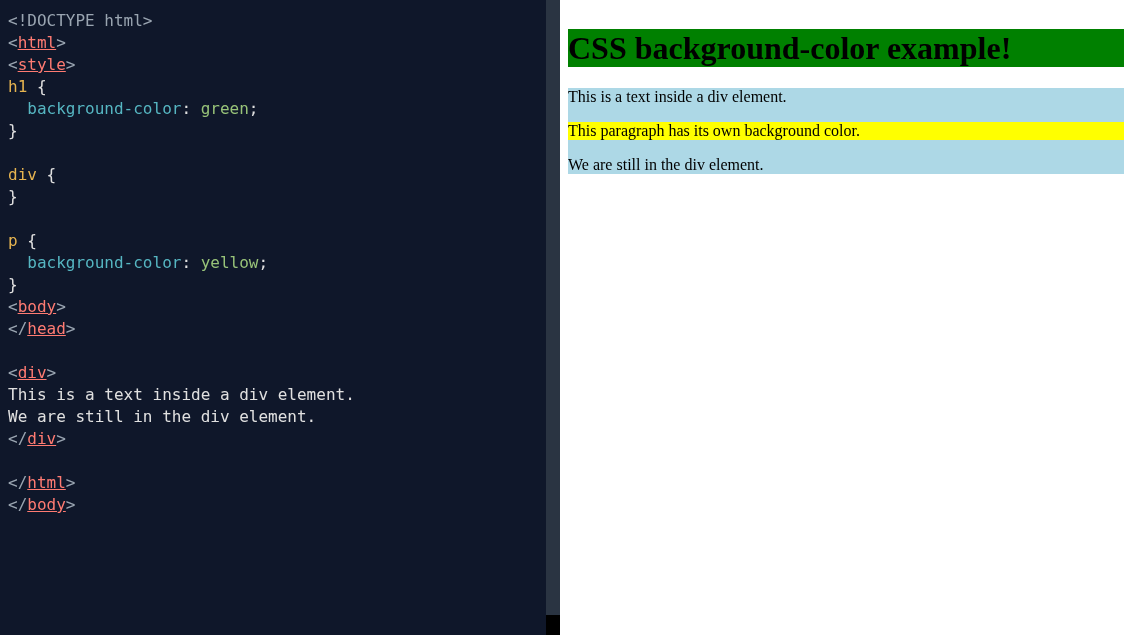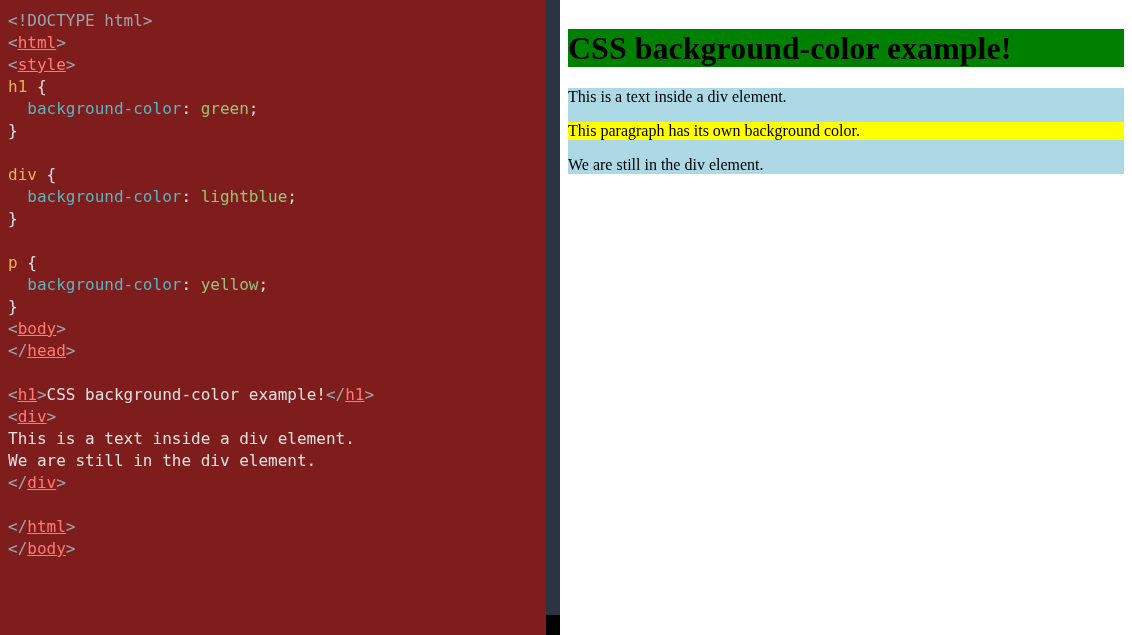--- a/index.html
+++ b/index.html
@@ -6,21 +6,21 @@
 body {
   display: flex;
   width: 1132px;
   height: 635px;
   overflow: hidden;
   font-family: 'Consolas', 'Monaco', monospace;
 }
 .editor-pane {
   width: 560px;
   height: 100%;
-  background: #7f1d1d;
+  background: #0f172a;
   color: #d4d4d4;
   padding: 10px 8px;
   font-size: 16px;
   line-height: 22px;
   overflow: hidden;
   position: relative;
 }
 .scrollbar-track {
   position: absolute;
   right: 0;
@@ -81,30 +81,28 @@
 
 <div class="editor-pane">
 <div class="code-line"><span class="c-doctype">&lt;!DOCTYPE html&gt;</span></div>
 <div class="code-line"><span class="c-angle">&lt;</span><span class="c-tag">html</span><span class="c-angle">&gt;</span></div>
 <div class="code-line"><span class="c-angle">&lt;</span><span class="c-tag">style</span><span class="c-angle">&gt;</span></div>
 <div class="code-line"><span class="c-selector">h1</span><span class="c-brace"> {</span></div>
 <div class="code-line"><span>  </span><span class="c-prop">background-color</span><span class="c-punct">: </span><span class="c-value">green</span><span class="c-punct">;</span></div>
 <div class="code-line"><span class="c-brace">}</span></div>
 <div class="code-line"><span></span>&nbsp;</div>
 <div class="code-line"><span class="c-selector">div</span><span class="c-brace"> {</span></div>
-<div class="code-line"><span>  </span><span class="c-prop">background-color</span><span class="c-punct">: </span><span class="c-value">lightblue</span><span class="c-punct">;</span></div>
 <div class="code-line"><span class="c-brace">}</span></div>
 <div class="code-line"><span></span>&nbsp;</div>
 <div class="code-line"><span class="c-selector">p</span><span class="c-brace"> {</span></div>
 <div class="code-line"><span>  </span><span class="c-prop">background-color</span><span class="c-punct">: </span><span class="c-value">yellow</span><span class="c-punct">;</span></div>
 <div class="code-line"><span class="c-brace">}</span></div>
 <div class="code-line"><span class="c-angle">&lt;</span><span class="c-tag">body</span><span class="c-angle">&gt;</span></div>
 <div class="code-line"><span class="c-angle">&lt;/</span><span class="c-tag">head</span><span class="c-angle">&gt;</span></div>
 <div class="code-line"><span></span>&nbsp;</div>
-<div class="code-line"><span class="c-angle">&lt;</span><span class="c-tag">h1</span><span class="c-angle">&gt;</span><span class="c-text">CSS background-color example!</span><span class="c-angle">&lt;/</span><span class="c-tag">h1</span><span class="c-angle">&gt;</span></div>
 <div class="code-line"><span class="c-angle">&lt;</span><span class="c-tag">div</span><span class="c-angle">&gt;</span></div>
 <div class="code-line"><span class="c-text">This is a text inside a div element.</span></div>
 <div class="code-line"><span class="c-text">We are still in the div element.</span></div>
 <div class="code-line"><span class="c-angle">&lt;/</span><span class="c-tag">div</span><span class="c-angle">&gt;</span></div>
 <div class="code-line"><span></span>&nbsp;</div>
 <div class="code-line"><span class="c-angle">&lt;/</span><span class="c-tag">html</span><span class="c-angle">&gt;</span></div>
 <div class="code-line"><span class="c-angle">&lt;/</span><span class="c-tag">body</span><span class="c-angle">&gt;</span></div>
 <div class="scrollbar-track">
   <div class="scrollbar-thumb"></div>
 </div>

